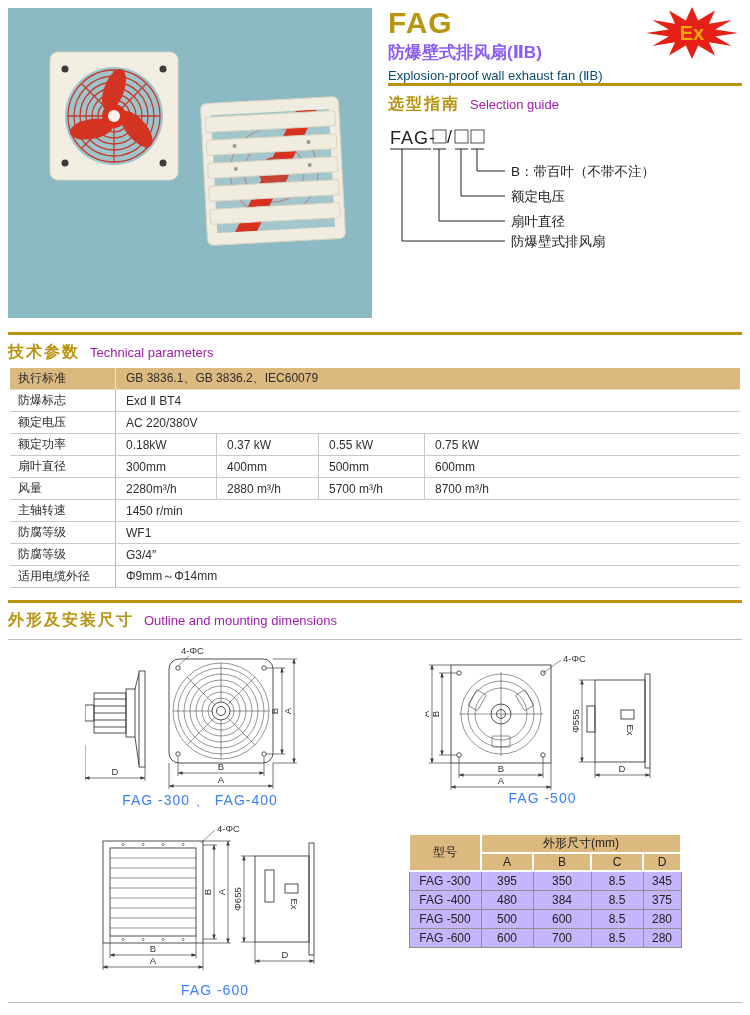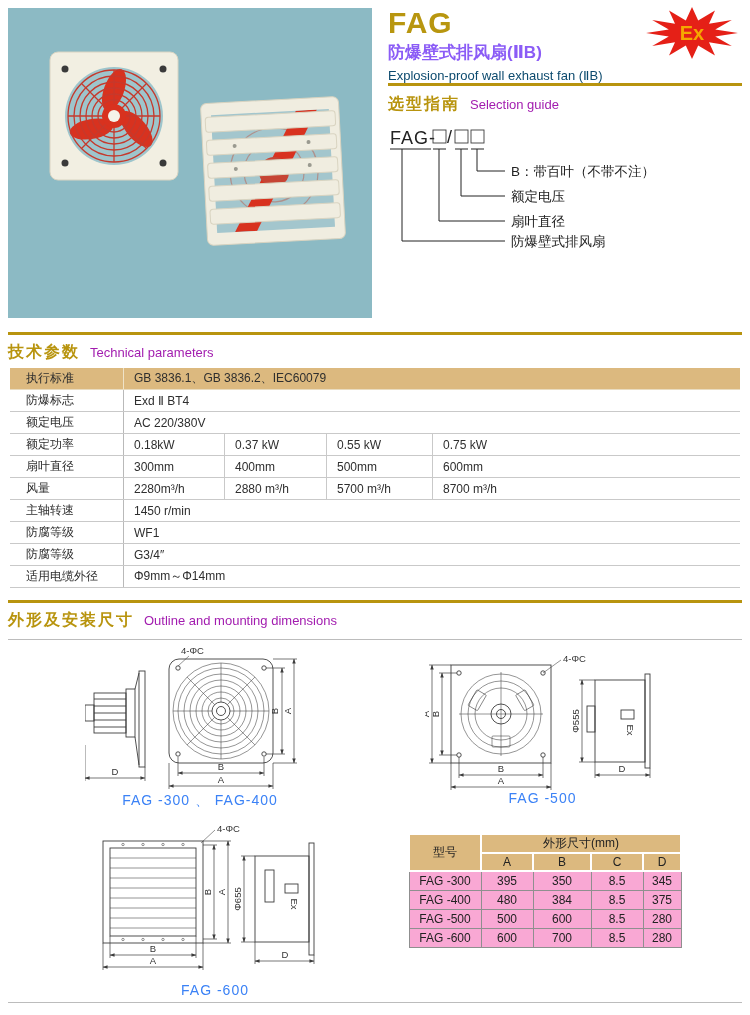--- a/index.html
+++ b/index.html
@@ -17,31 +17,31 @@
   .brand-en { font-size:13px; color:#0c4a6e; margin-top:4px; }
 
   .sec-head { display:flex; align-items:baseline; gap:10px; }
   .sec-zh { font-size:16px; font-weight:bold; color:#B8940E; letter-spacing:2px; }
   .sec-en { font-size:13px; color:#a21caf; }
 
   
   .ttable { left:10px; top:368px; width:730px; font-size:12px; color:#2e2e2e; }
   .trow { display:flex; align-items:stretch; height:22px; border-bottom:1px solid #c9c9c9; box-sizing:border-box; }
   .trow.head { background:#DCB97F; border-bottom:1px solid #e9dcc0; }
-  .tlab { width:97px; flex:none; padding-left:16px; display:flex; align-items:center; }
+  .tlab { width:97px; flex:none; padding-left:8px; display:flex; align-items:center; }
   .tvals { flex:1; display:flex; border-left:1px solid #b9b9b9; }
   .tv { display:flex; align-items:center; padding-left:10px; box-sizing:border-box; }
   .tv.c { border-right:1px solid #c9c9c9; }
   .tv.c1 { width:101px; } .tv.c2 { width:102px; } .tv.c3 { width:106px; }
   .tv.full { flex:1; }
 
   
   .dimtable { border-collapse:collapse; font-size:12px; color:#222; }
   .dimtable th { background:#DCB97F; border:2px solid #fff; font-weight:normal; padding:0; height:16px; }
-  .dimtable td { border:1px solid #8f8f8f; text-align:center; padding:0; height:18px; background:#f9a8d4; }
+  .dimtable td { border:1px solid #8f8f8f; text-align:center; padding:0; height:18px; background:#c4b5fd; }
   .w-model { width:70px; } .w-a { width:50px; } .w-b { width:56px; } .w-c { width:50px; } .w-d { width:36px; }
 
   .cap { position:absolute; font-size:14px; color:#3b82f6; text-align:center; letter-spacing:1px; }
 
   .dtxt { font-size:9.5px; fill:#333; }
   .seltxt { font-size:13.5px; fill:#222; }
   .dline { stroke:#3c3c3c; stroke-width:0.9; fill:none; }
   .dthin { stroke:#3c3c3c; stroke-width:0.55; fill:none; }
   .dim   { stroke:#3c3c3c; stroke-width:0.7; fill:none; }
 </style>

